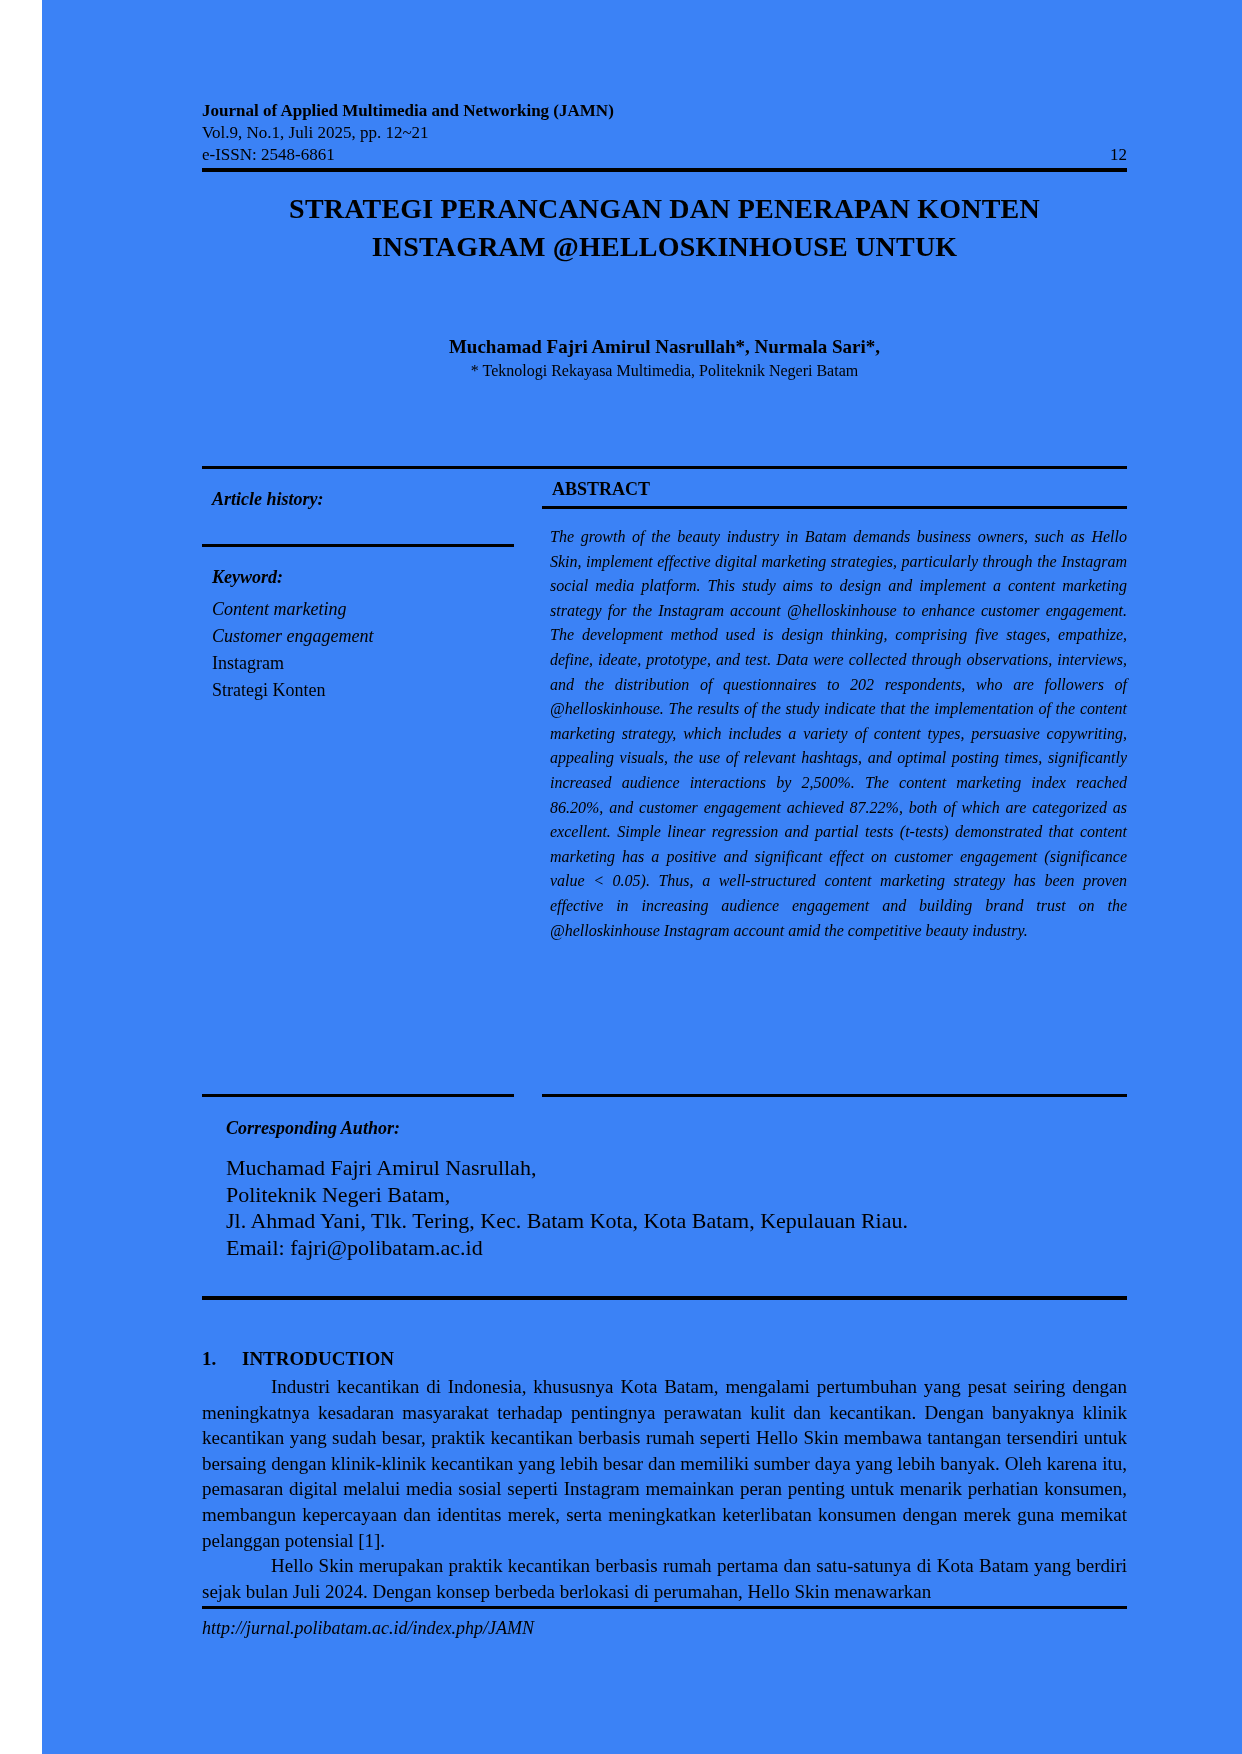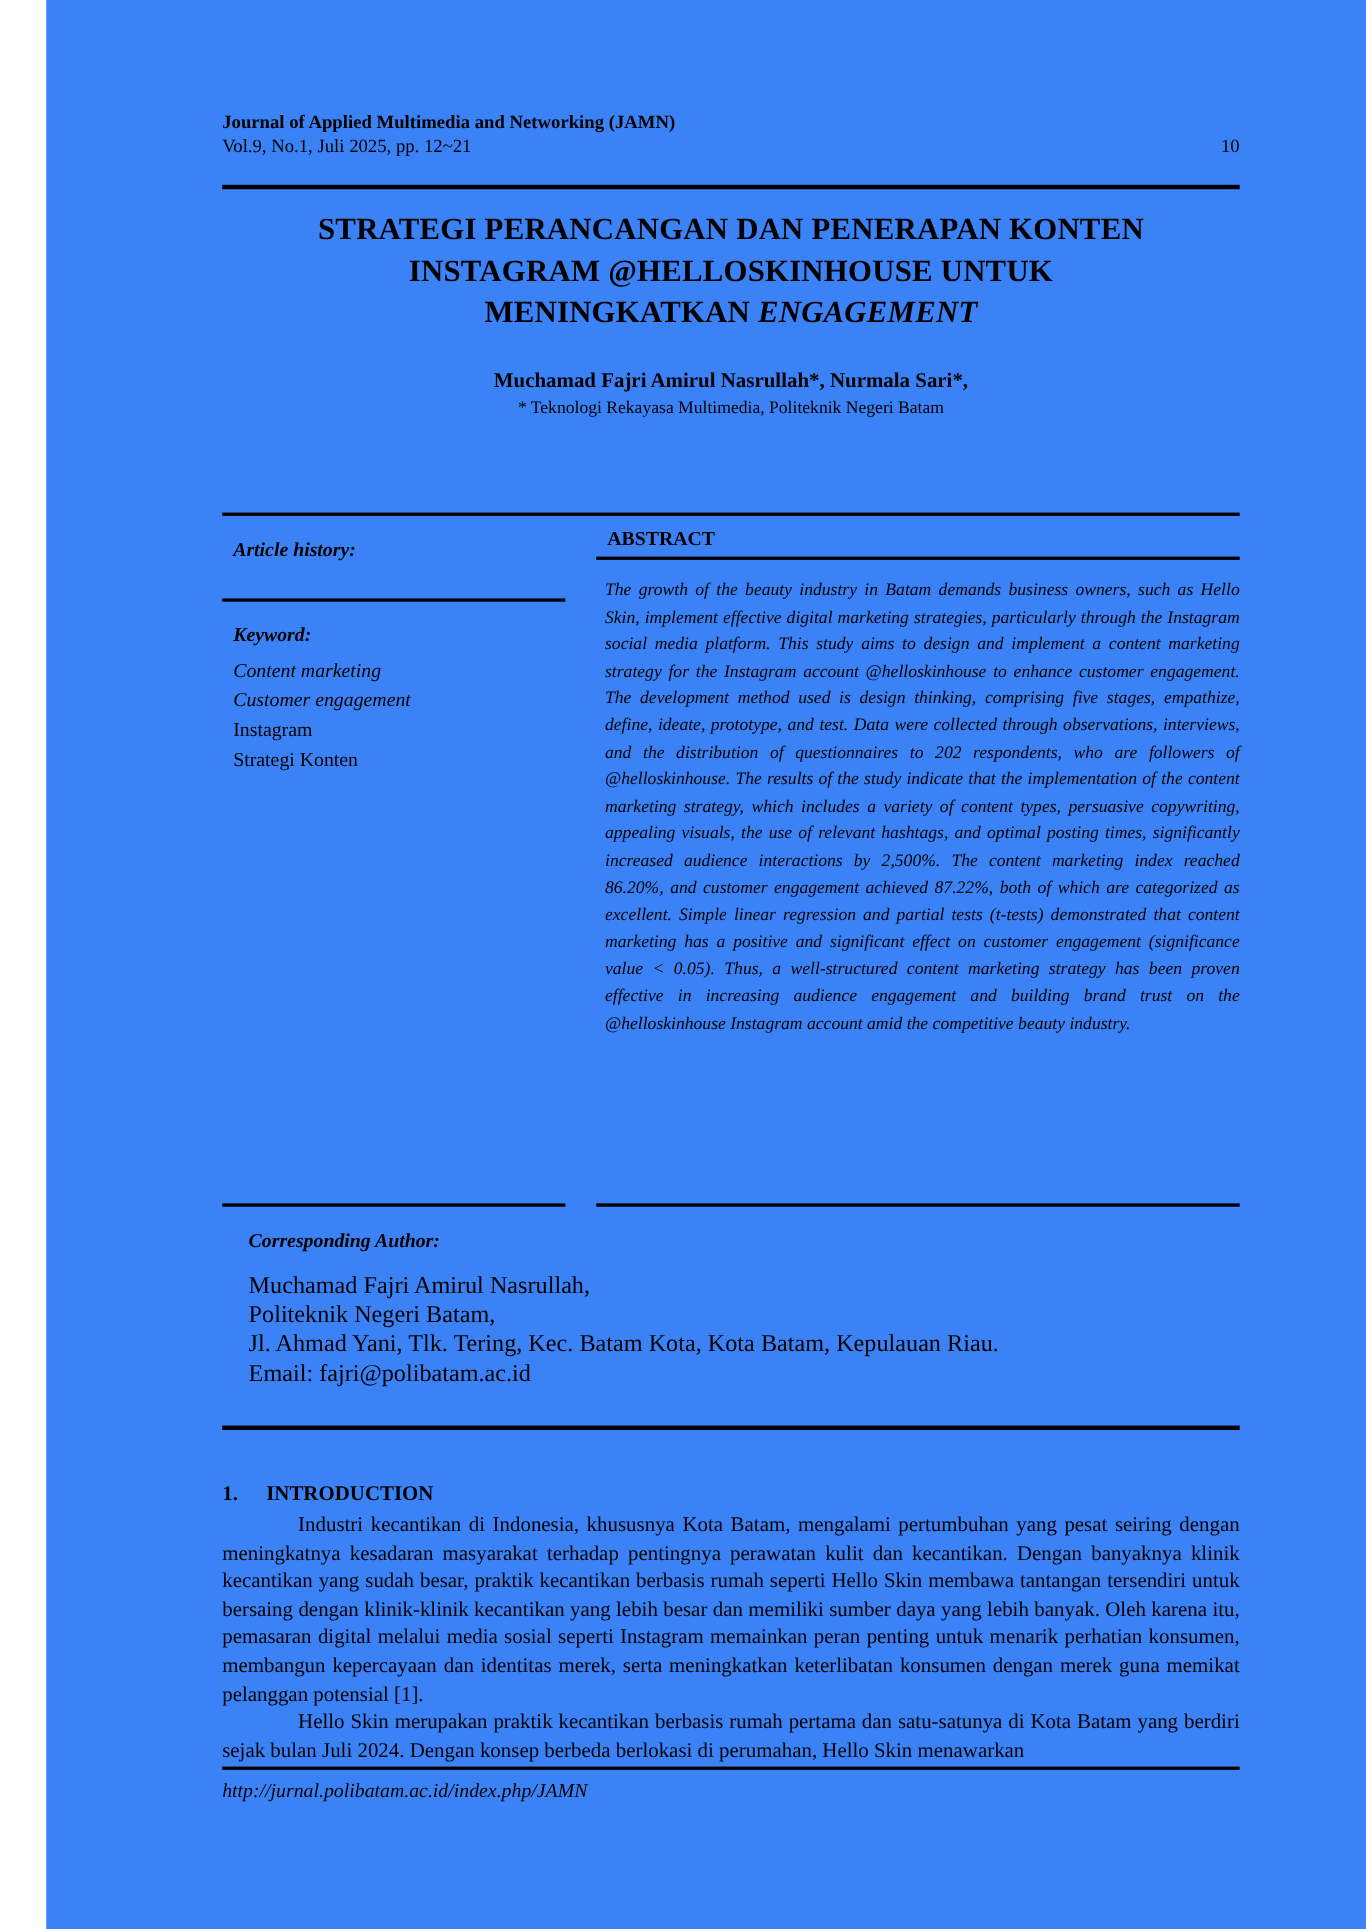--- a/index.html
+++ b/index.html
@@ -55,28 +55,28 @@
               font-style:italic;font-size:18px;}
 </style>
 </head>
 <body>
 
 <div class="page">
 
   <div class="hdr">
     <div class="journal">Journal of Applied Multimedia and Networking (JAMN)</div>
     <div>Vol.9, No.1, Juli 2025, pp. 12~21</div>
-    <div class="pageno">10</div>
+    <div>e-ISSN: 2548-6861</div>
+    <div class="pageno">12</div>
   </div>
   <div class="rule" style="left:160px;top:168px;width:925px;height:4px;"></div>
 
   <div class="title">
     <div>STRATEGI PERANCANGAN DAN PENERAPAN KONTEN</div>
     <div>INSTAGRAM @HELLOSKINHOUSE UNTUK</div>
-    <div><span>MENINGKATKAN </span><span class="it">ENGAGEMENT</span></div>
   </div>
 
   <div class="authors">Muchamad Fajri Amirul Nasrullah*, Nurmala Sari*,</div>
   <div class="affil">* Teknologi Rekayasa Multimedia, Politeknik Negeri Batam</div>
 
   <div class="rule" style="left:160px;top:466px;width:925px;height:3px;"></div>
 
   <div class="leftcol">
     <div class="hist-label">Article history:</div>
     <div class="midrule"></div>

